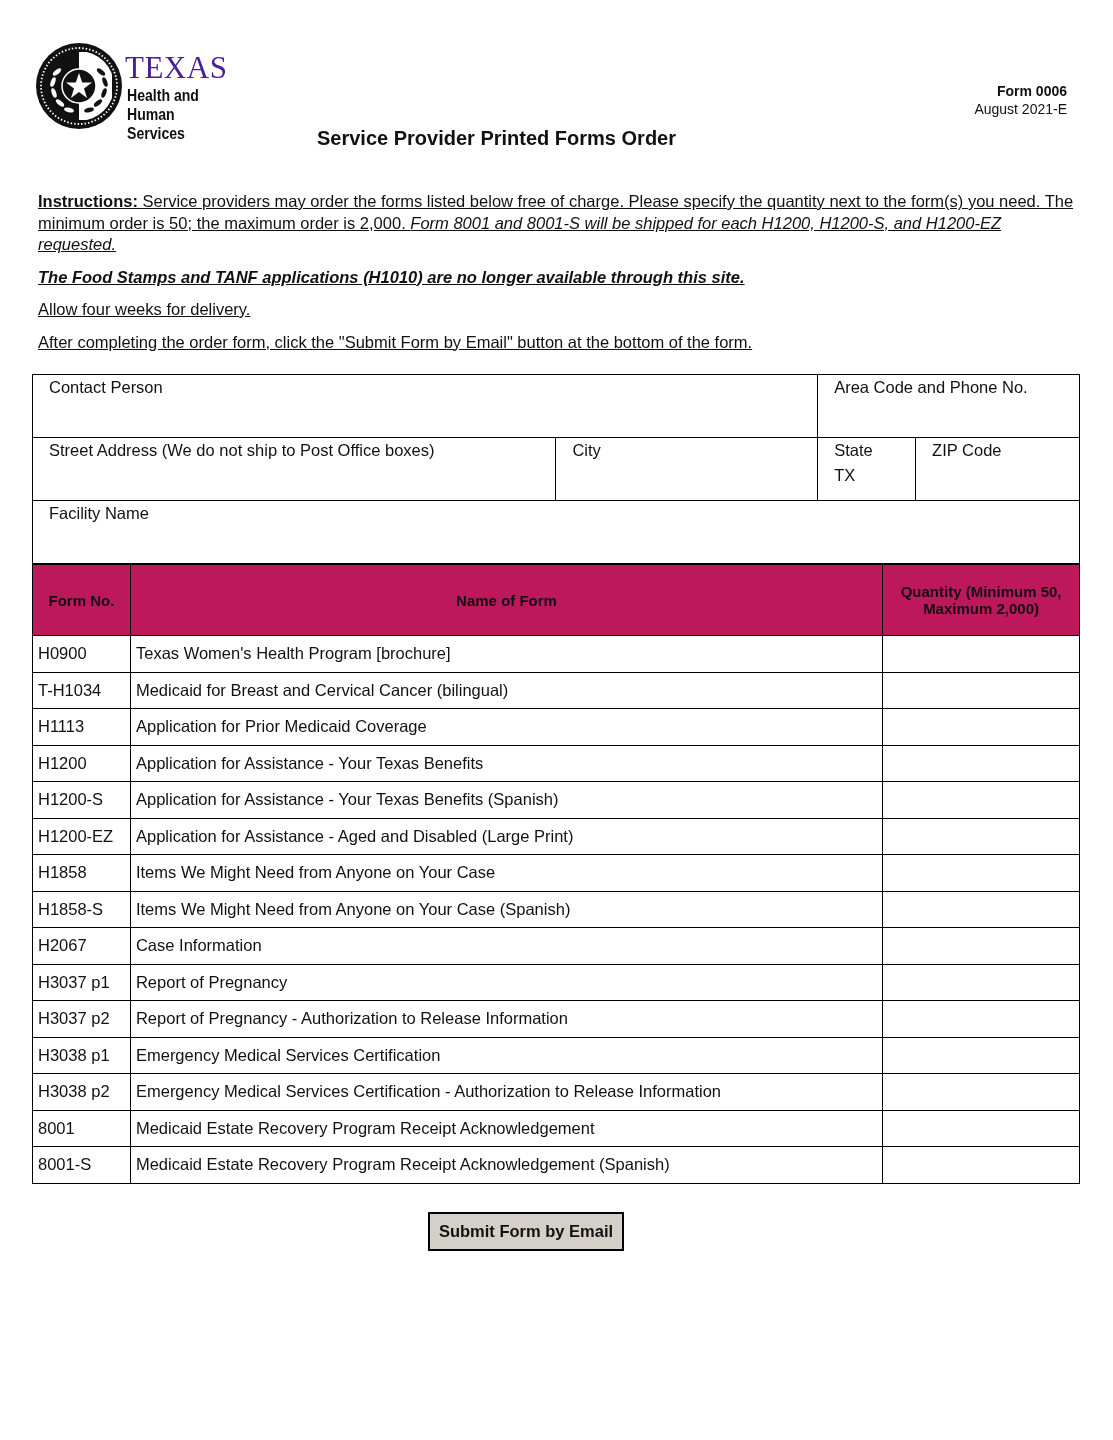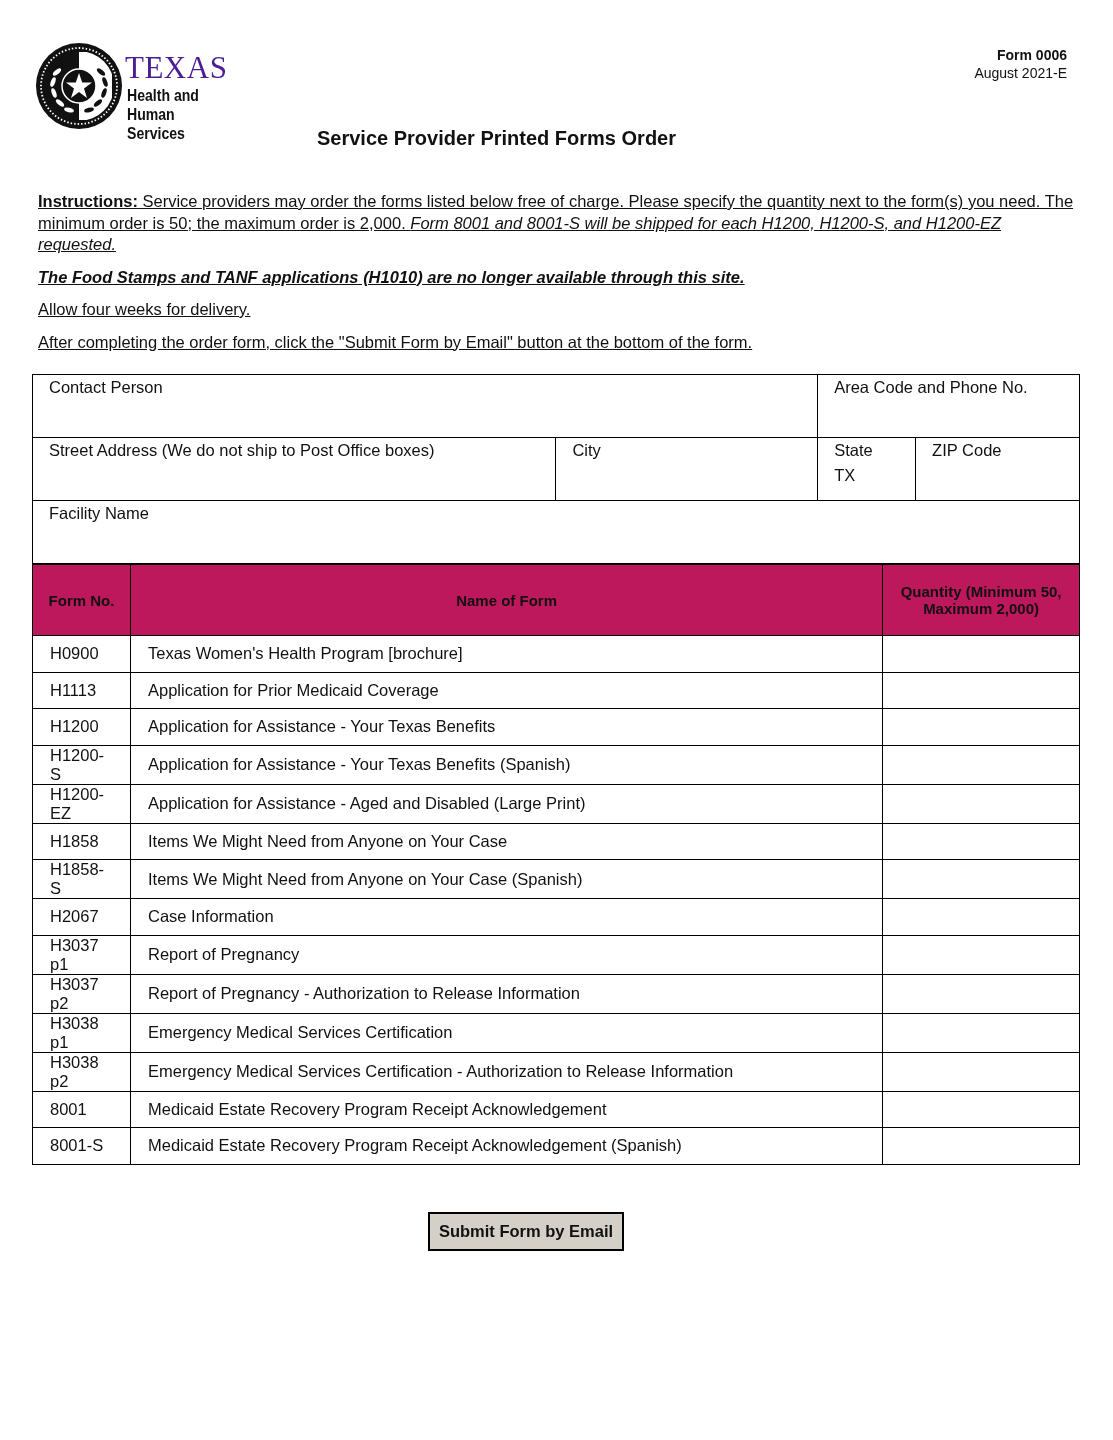--- a/index.html
+++ b/index.html
@@ -15,21 +15,21 @@
     line-height: 1;
   }
   .logo-sub {
     position: absolute; left: 92px; top: 44px;
     font-family: "Liberation Sans", sans-serif; font-size: 16px; font-weight: bold; line-height: 19px;
     color: #111; transform: scaleX(0.88); transform-origin: left top;
   }
   .form-no {
     position: absolute; right: 46px; top: 46px; text-align: right; font-size: 14px; line-height: 18px;
   }
-  .form-no .num { font-weight: bold; }
+  .form-no .num { font-weight: bold; margin-top: 36px; }
   .title {
     position: absolute; left: 0; width: 993px; top: 127px; text-align: center;
     font-size: 20px; font-weight: bold;
   }
   .instr { position: absolute; left: 38px; top: 183px; width: 1040px; font-size: 16.5px; line-height: 21.5px; }
   .instr p { margin: 8px 0 11px 0; text-decoration: underline; }
   .instr .b { font-weight: bold; }
   .instr .i { font-style: italic; }
   .instr .bi { font-weight: bold; font-style: italic; }
 
@@ -37,21 +37,21 @@
   td, th { border: 1.5px solid #000; font-size: 16.5px; vertical-align: top; }
   .contact { top: 374px; }
   .contact td { height: 56px; padding: 3px 16px; }
   .contact .val { display: block; margin-top: 6px; }
 
   .forms { top: 564px; }
   .forms th {
     background: #be185d; font-weight: bold; font-size: 15px; text-align: center; vertical-align: middle;
     height: 70px; padding: 0 4px;
   }
-  .forms td { height: 35.5px; padding: 0 17px; vertical-align: middle; }
+  .forms td { height: 35.5px; padding: 0 5px; vertical-align: middle; }
   .forms td.qty { padding: 0; }
   .qty-input {
     width: 100%; height: 35px; border: none; background: transparent; box-sizing: border-box;
     font-family: "Liberation Sans", sans-serif; font-size: 15px; padding: 0 6px;
   }
   .field-input {
     display: block; width: 100%; border: none; background: transparent; box-sizing: border-box;
     font-family: "Liberation Sans", sans-serif; font-size: 16px; padding: 2px 0; margin-top: 4px; outline: none;
   }
   .submit {
@@ -166,20 +166,25 @@
       <th>Quantity (Minimum 50, Maximum 2,000)</th>
     </tr>
   </thead>
   <tbody id="form-rows">
       <tr>
         <td>H0900</td>
         <td>Texas Women's Health Program [brochure]</td>
         <td class="qty"><input class="qty-input" value="" style=""></td>
       </tr>
       <tr>
+        <td>T-H1034</td>
+        <td>Medicaid for Breast and Cervical Cancer (bilingual)</td>
+        <td class="qty"><input class="qty-input" value="" style=""></td>
+      </tr>
+      <tr>
         <td>H1113</td>
         <td>Application for Prior Medicaid Coverage</td>
         <td class="qty"><input class="qty-input" value="" style=""></td>
       </tr>
       <tr>
         <td>H1200</td>
         <td>Application for Assistance - Your Texas Benefits</td>
         <td class="qty"><input class="qty-input" value="" style=""></td>
       </tr>
       <tr>

